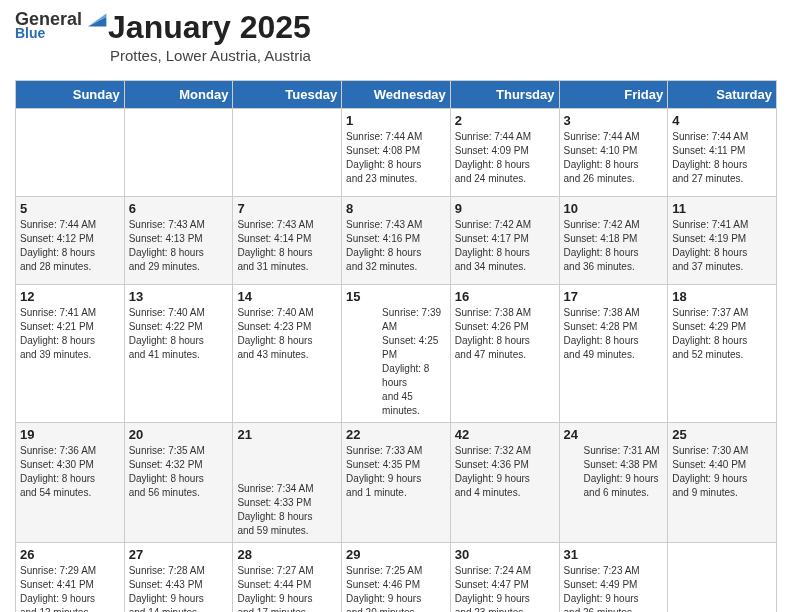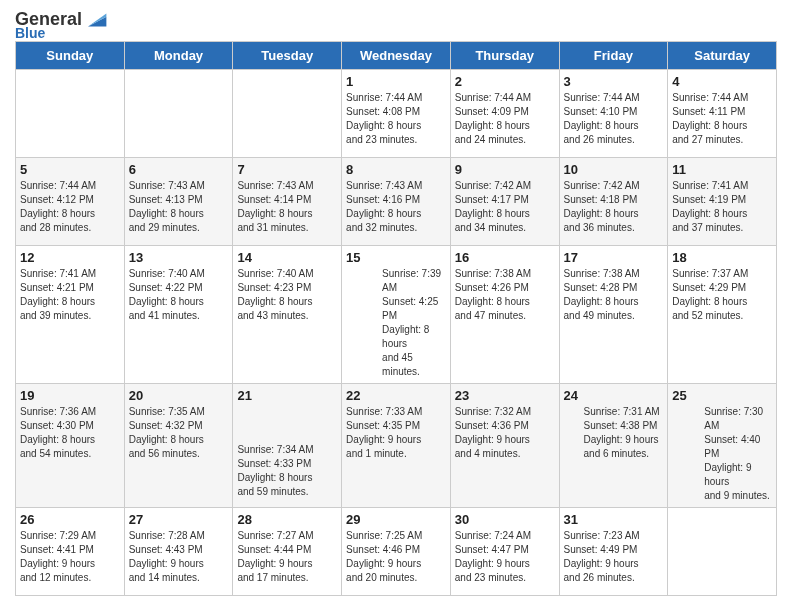--- a/index.html
+++ b/index.html
@@ -5,24 +5,23 @@
     * { box-sizing: border-box; margin: 0; padding: 0; }
     body {
       font-family: Arial, sans-serif;
       background: #fff;
       width: 792px;
       min-height: 612px;
       padding: 10px 15px 15px 15px;
     }
     .header-area {
       display: flex;
-      justify-content: flex-end;
+      justify-content: flex-start;
       align-items: flex-start;
-      margin-bottom: 0;
-      flex-direction: column;
+      margin-bottom: 16px;
     }
     .logo {
       display: flex;
       align-items: center;
       gap: 4px;
     }
     .logo-text-general {
       font-size: 18px;
       font-weight: bold;
       color: #333;
@@ -56,21 +55,21 @@
       width: 100%;
       border-collapse: collapse;
       table-layout: fixed;
     }
     .calendar-table th {
       background-color: #2a6db5;
       color: #fff;
       font-size: 13px;
       font-weight: bold;
       padding: 6px 4px;
-      text-align: center;
+      text-align: right;
       border: 1px solid #ccc;
     }
     .calendar-table td {
       border: 1px solid #ccc;
       vertical-align: top;
       padding: 4px 4px 4px 4px;
       height: 88px;
       background: #fff;
       font-size: 10.5px;
       color: #333;
@@ -102,20 +101,24 @@
     <div style="display:flex;flex-direction:column;align-items:flex-start;">
       <div style="display:flex;align-items:center;gap:2px;">
         <span class="logo-text-general">General</span>
         <svg class="logo-icon" viewBox="0 0 30 24" xmlns="http://www.w3.org/2000/svg">
           <polygon points="5,20 28,8 28,20" fill="#2a6db5"></polygon>
           <polygon points="5,20 28,4 28,8" fill="#5ba3d9"></polygon>
         </svg>
       </div>
       <span class="logo-text-blue" style="margin-top:-4px;">Blue</span>
     </div>
+  </div>
+  <div class="title-area">
+    <div class="month-title">January 2025</div>
+    <div class="location-title">Prottes, Lower Austria, Austria</div>
   </div>
 </div>
 
 <table class="calendar-table">
   <thead>
     <tr>
       <th><span>Sunday</span></th>
       <th><span>Monday</span></th>
       <th><span>Tuesday</span></th>
       <th><span>Wednesday</span></th>
@@ -283,36 +286,36 @@
 and 59 minutes.</div>
         </td>
         <td>
           <span class="day-number">22</span>
           <div class="day-info" style="white-space: pre-line;">Sunrise: 7:33 AM
 Sunset: 4:35 PM
 Daylight: 9 hours
 and 1 minute.</div>
         </td>
         <td>
-          <span class="day-number">23</span>
+          <span class="day-number">42</span>
           <div class="day-info" style="white-space: pre-line;">Sunrise: 7:32 AM
 Sunset: 4:36 PM
 Daylight: 9 hours
 and 4 minutes.</div>
         </td>
         <td>
           <span class="day-number">24</span>
           <div class="day-info" style="white-space: pre-line; margin-left: 20px;">Sunrise: 7:31 AM
 Sunset: 4:38 PM
 Daylight: 9 hours
 and 6 minutes.</div>
         </td>
         <td>
           <span class="day-number">25</span>
-          <div class="day-info" style="white-space: pre-line; margin-left: 32px;">Sunrise: 7:30 AM
+          <div class="day-info" style="white-space: pre-line;">Sunrise: 7:30 AM
 Sunset: 4:40 PM
 Daylight: 9 hours
 and 9 minutes.</div>
         </td>
       </tr>
       <tr>
         <td>
           <span class="day-number">26</span>
           <div class="day-info" style="white-space: pre-line;">Sunrise: 7:29 AM
 Sunset: 4:41 PM

